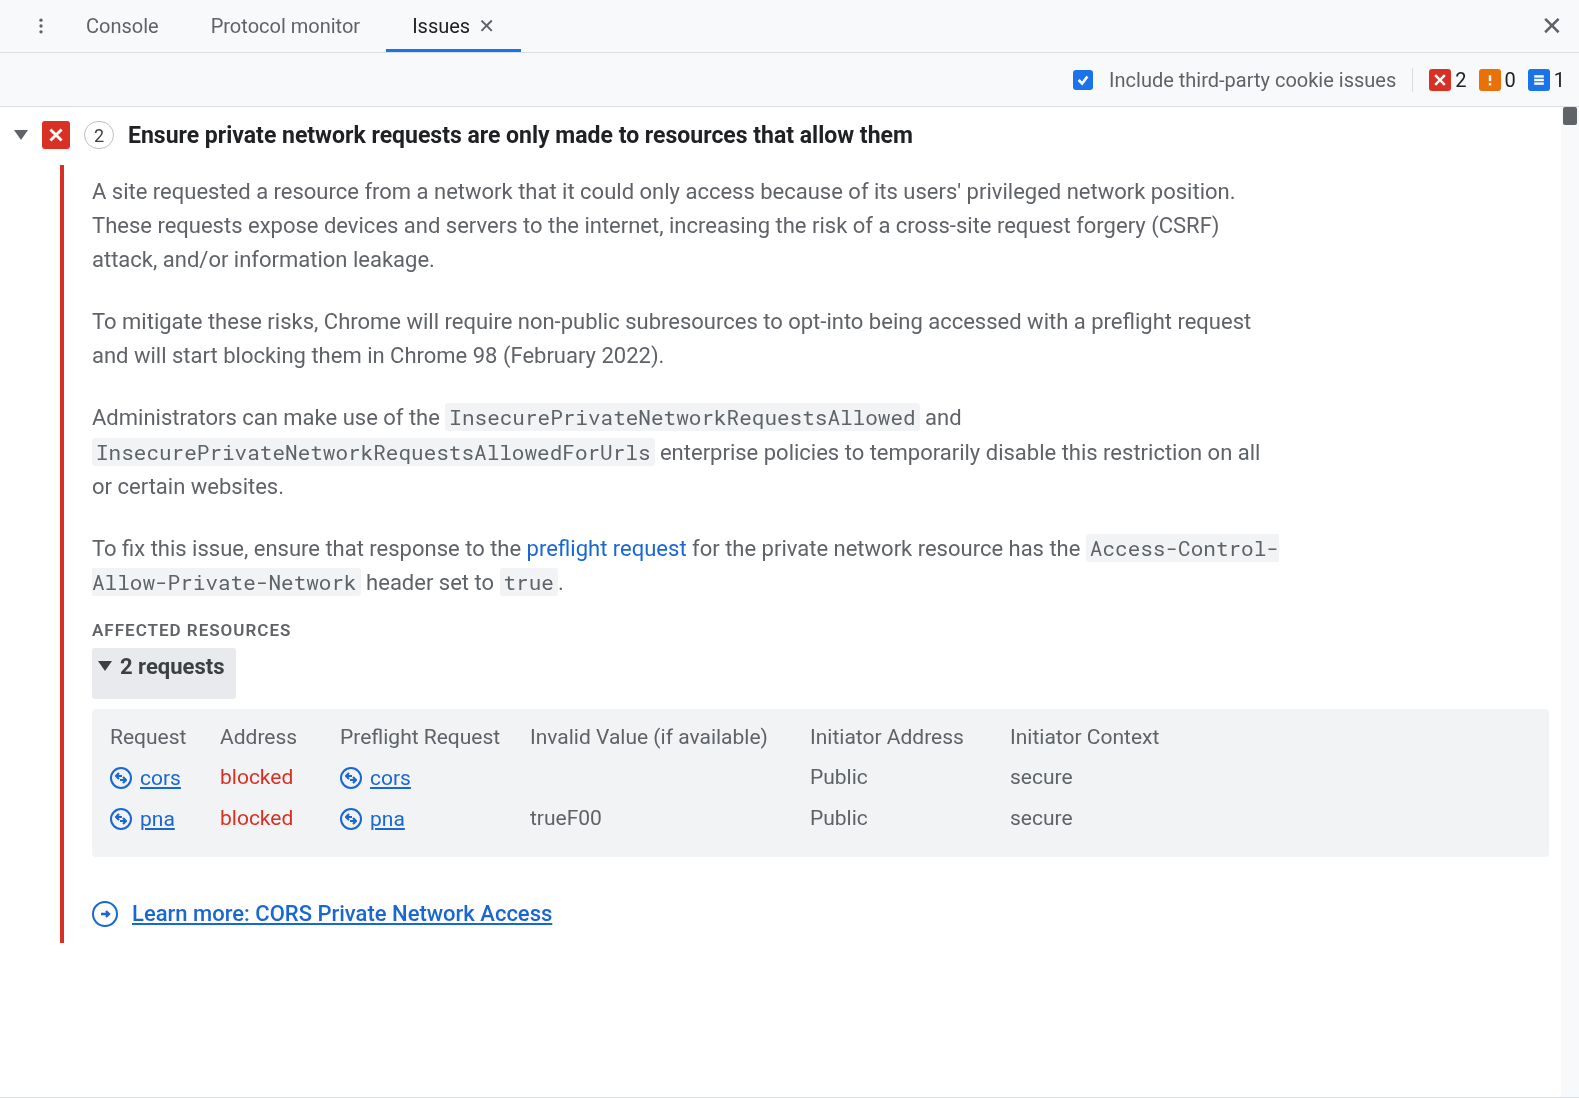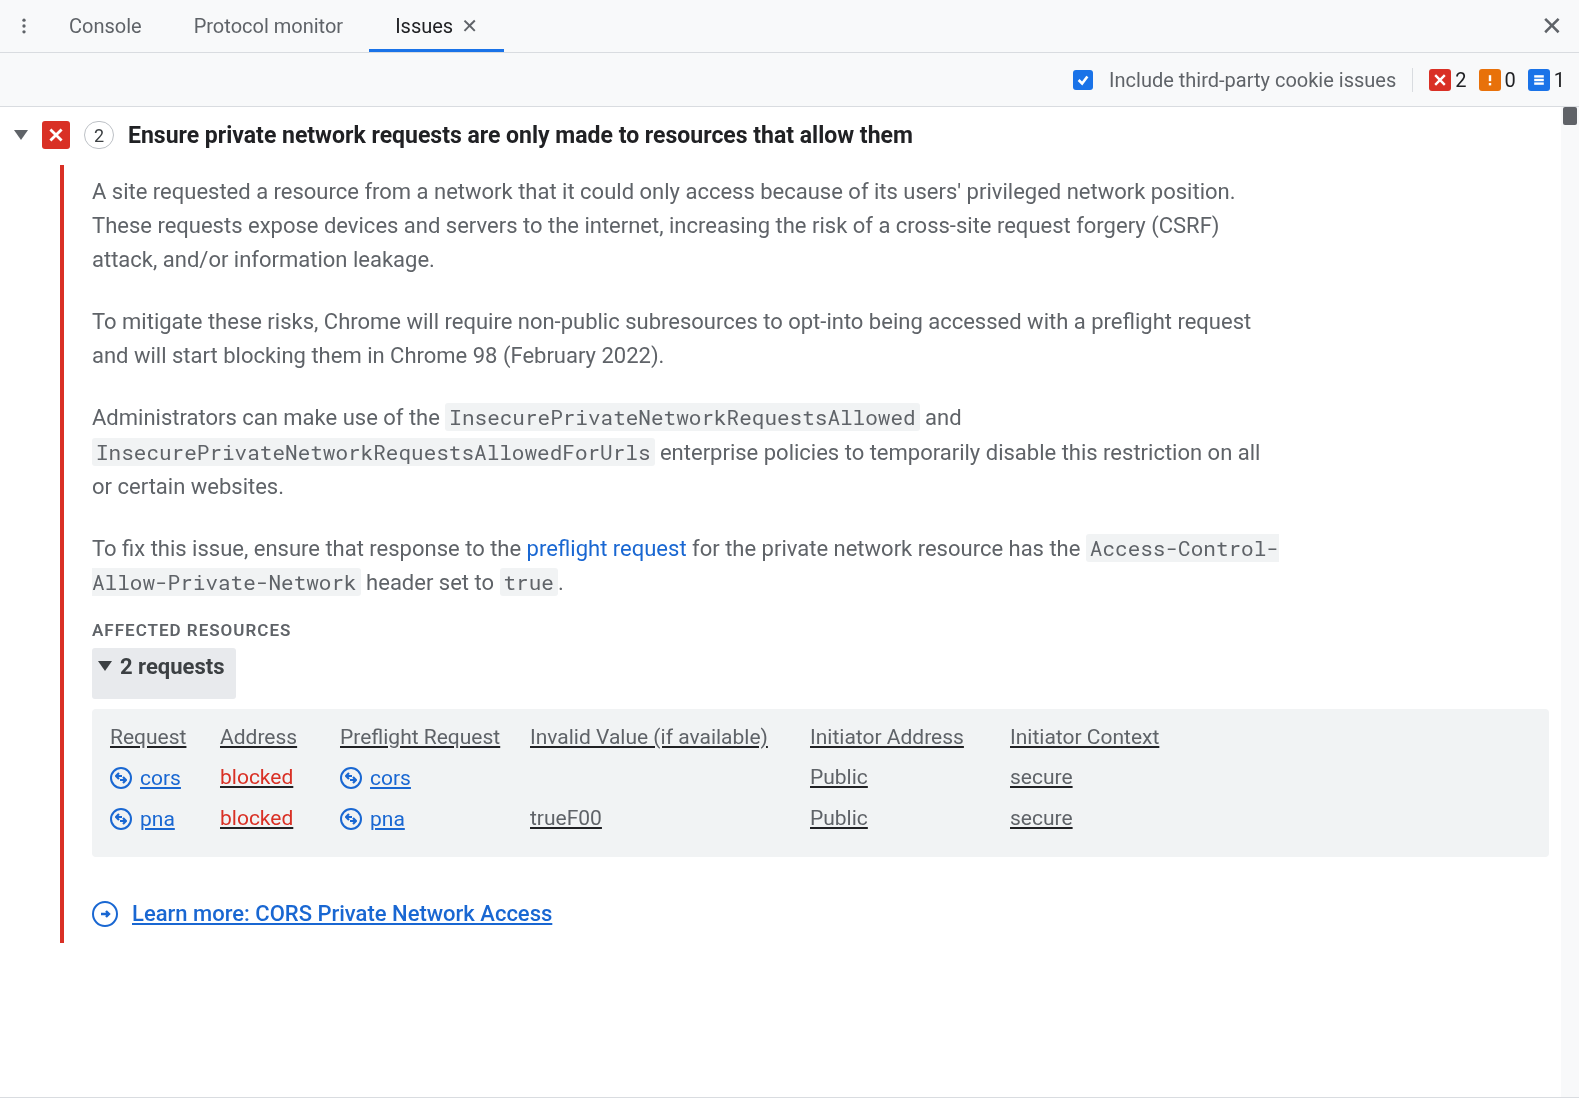--- a/index.html
+++ b/index.html
@@ -31,21 +31,21 @@
     position:relative;
   }
 
   
   .tabbar{
     height:53px;
     border-bottom:1px solid var(--border);
     background:var(--toolbar-bg);
     display:flex;
     align-items:stretch;
-    padding-left:5px;
+    padding-left:22px;
   }
   .kebab{
     width:38px;
     display:flex;align-items:center;justify-content:center;
     color:var(--text-dim);
     font-size:22px;
     cursor:pointer;
   }
   .tabs{
     display:flex;align-items:stretch;
@@ -193,21 +193,21 @@
     font-weight:bold;
   }
   .req-summary .disclosure{border-top-color:#3c4043;}
 
   .req-table{
     margin-top:10px;
     background:var(--table-bg);
     border-radius:4px;
     padding:8px 14px 18px 18px;
   }
-  table{border-collapse:collapse;width:100%;font-size:21px;text-decoration:underline;}
+  table{border-collapse:collapse;width:100%;font-size:21px;}
   th{
     text-align:left;font-weight:400;color:var(--text-dim);
     padding:8px 14px 8px 0;white-space:nowrap;
   }
   td{
     padding:8px 14px 8px 0;vertical-align:middle;
     color:var(--text-dim);white-space:nowrap;
   }
   .req-link{
     color:var(--link2);display:inline-flex;align-items:center;gap:8px;

